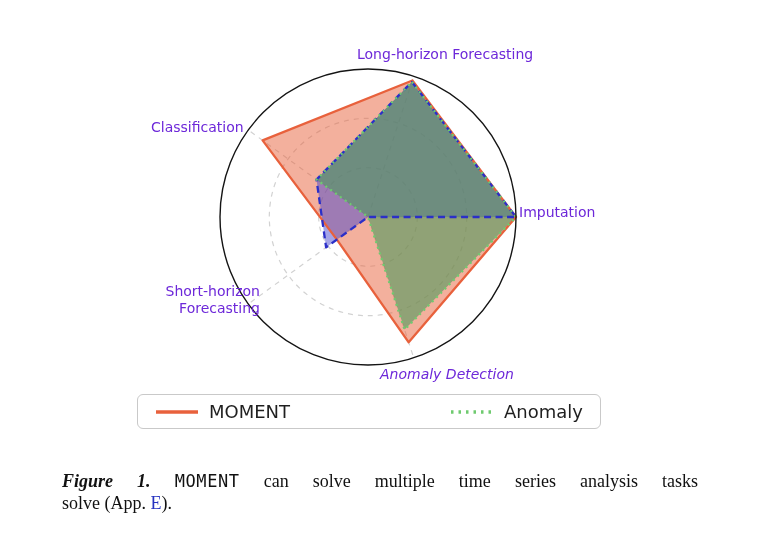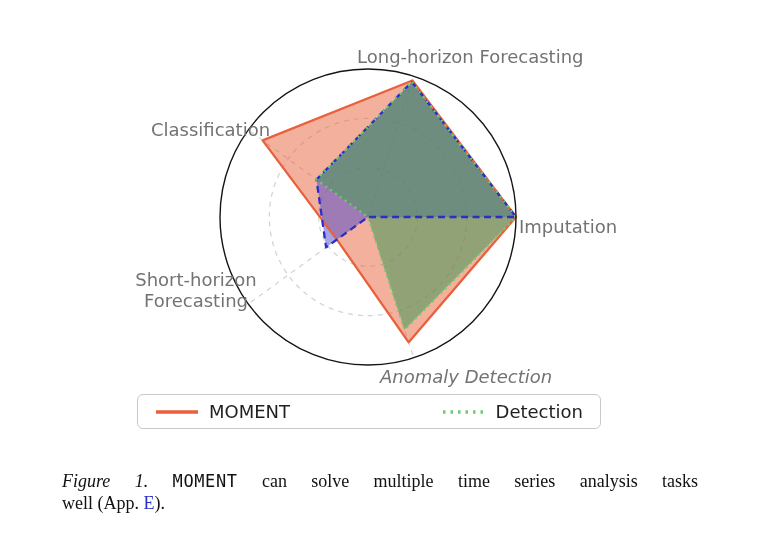--- a/index.html
+++ b/index.html
@@ -3,37 +3,37 @@
 <meta charset="utf-8">
 <style>
   html,body{margin:0;padding:0;}
   body{
     width:760px;height:554px;background:#ffffff;position:relative;overflow:hidden;
     font-family:"DejaVu Sans",sans-serif;
   }
   .stage{position:absolute;inset:0;}
   svg.radar{position:absolute;left:0;top:0;}
   .axis-label{
-    position:absolute;font-size:18px;color:#737373;white-space:nowrap;line-height:1.18;
+    position:absolute;font-size:14px;color:#6d28d9;white-space:nowrap;line-height:1.18;
   }
   .axis-label.wrap{white-space:normal;text-align:center;}
   .legend{
     position:absolute;left:137px;top:394px;width:464px;height:35px;box-sizing:border-box;
     background:#ffffff;border:1.5px solid #c9c9c9;border-radius:6px;
     display:flex;align-items:center;justify-content:space-between;padding:0 17px;
   }
   .legend-item{display:flex;align-items:center;gap:10px;}
   .legend-label{font-size:18px;color:#1f1f1f;}
   .caption{
     position:absolute;left:62px;top:470px;width:636px;
     font-family:"Liberation Serif","DejaVu Serif",serif;font-size:18px;line-height:22px;color:#111;
   }
   .cap-line1{text-align:justify;text-align-last:justify;}
   .cap-line2{text-align:left;}
-  .figlabel{font-style:italic;}
+  .figlabel{font-style:italic;font-weight:bold;}
   .mono{font-family:"DejaVu Sans Mono","Liberation Mono",monospace;font-size:17px;letter-spacing:0.6px;}
   .applink{color:#2733C0;text-decoration:none;cursor:pointer;}
 </style>
 </head>
 <body>
 
 <div class="stage">
 
   <svg class="radar" width="760" height="460" viewBox="0 0 760 460">
       <line x1="368" y1="217" x2="413.7" y2="76.2" stroke="#d2d2d2" stroke-width="1.2" stroke-dasharray="5 5"></line>
@@ -47,41 +47,41 @@
       <polygon points="411.9,81.9 516.0,217.0 368.0,217.0 326.1,247.4 316.5,179.6" fill="#4040CC" fill-opacity="0.48" stroke="none"></polygon>
       <polygon points="411.9,81.9 516.0,217.0 404.6,329.6 368.0,217.0 316.5,179.6" fill="#4E9A5B" fill-opacity="0.6" stroke="none"></polygon>
       <polygon points="412.4,80.5 516.0,217.0 408.7,342.3 336.9,239.6 262.6,140.4" fill="none" stroke="#E8613C" stroke-width="2.3" stroke-linejoin="round"></polygon>
       <polygon points="411.9,81.9 516.0,217.0 368.0,217.0 326.1,247.4 316.5,179.6" fill="none" stroke="#2B2FC8" stroke-width="2.3" stroke-linejoin="round" stroke-dasharray="7 4.5"></polygon>
       <polygon points="411.9,81.9 516.0,217.0 404.6,329.6 368.0,217.0 316.5,179.6" fill="none" stroke="#6FCA6F" stroke-width="2.3" stroke-linejoin="round" stroke-dasharray="2 4"></polygon>
       <circle cx="368" cy="217" r="148" fill="none" stroke="#141414" stroke-width="1.4"></circle>
     </svg>
 
   <div class="axis-label" style="left:357px;top:46px;">Long-horizon Forecasting</div>
 
-  <div class="axis-label" style="left:519px;top:204px;margin-top:12px;">Imputation</div>
+  <div class="axis-label" style="left:519px;top:204px;">Imputation</div>
 
   <div class="axis-label" style="left:380px;top:366px;font-style:italic;">Anomaly Detection</div>
 
-  <div class="axis-label wrap" style="left:132px;top:269px;width:128px;">Short-horizon Forecasting</div>
+  <div class="axis-label wrap" style="left:132px;top:283px;width:128px;text-align:right;">Short-horizon Forecasting</div>
 
   <div class="axis-label" style="left:151px;top:119px;">Classification</div>
 
   <div class="legend">
     <div class="legend-item">
       <svg width="44" height="8" viewBox="0 0 44 8">
           <line x1="1" y1="4" x2="43" y2="4" stroke="#E8613C" stroke-width="3.4"></line>
         </svg>
       <span class="legend-label">MOMENT</span>
     </div>
     <div class="legend-item">
       <svg width="44" height="8" viewBox="0 0 44 8">
           <line x1="1" y1="4" x2="43" y2="4" stroke="#6FCA6F" stroke-width="3.4" stroke-dasharray="2.5 5"></line>
         </svg>
-      <span class="legend-label">Detection</span>
+      <span class="legend-label">Anomaly</span>
     </div>
   </div>
 
   <div class="caption">
     <div class="cap-line1"><span class="figlabel">Figure 1.</span> <span class="mono">MOMENT</span> <span>can solve multiple time series analysis tasks</span></div>
-    <div class="cap-line2"><span>well (App. </span><span class="applink">E</span><span>).</span></div>
+    <div class="cap-line2"><span>solve (App. </span><span class="applink">E</span><span>).</span></div>
   </div>
 
 </div>
 
 </body></html>

